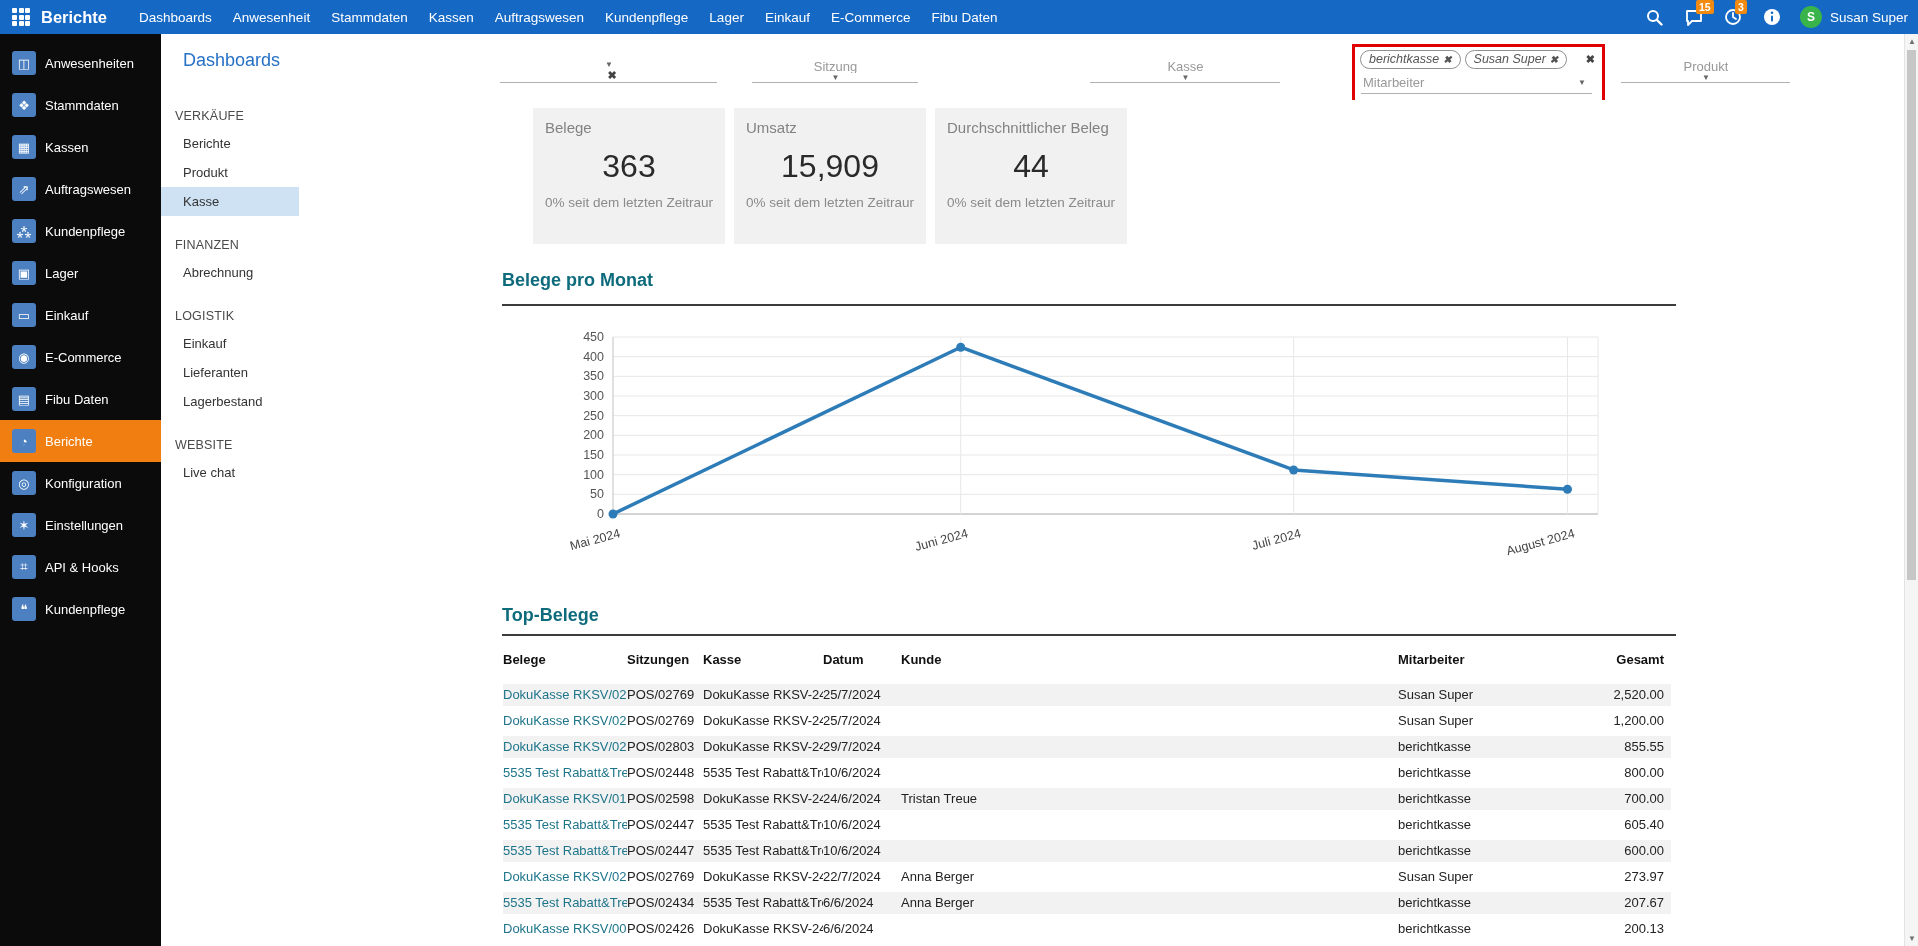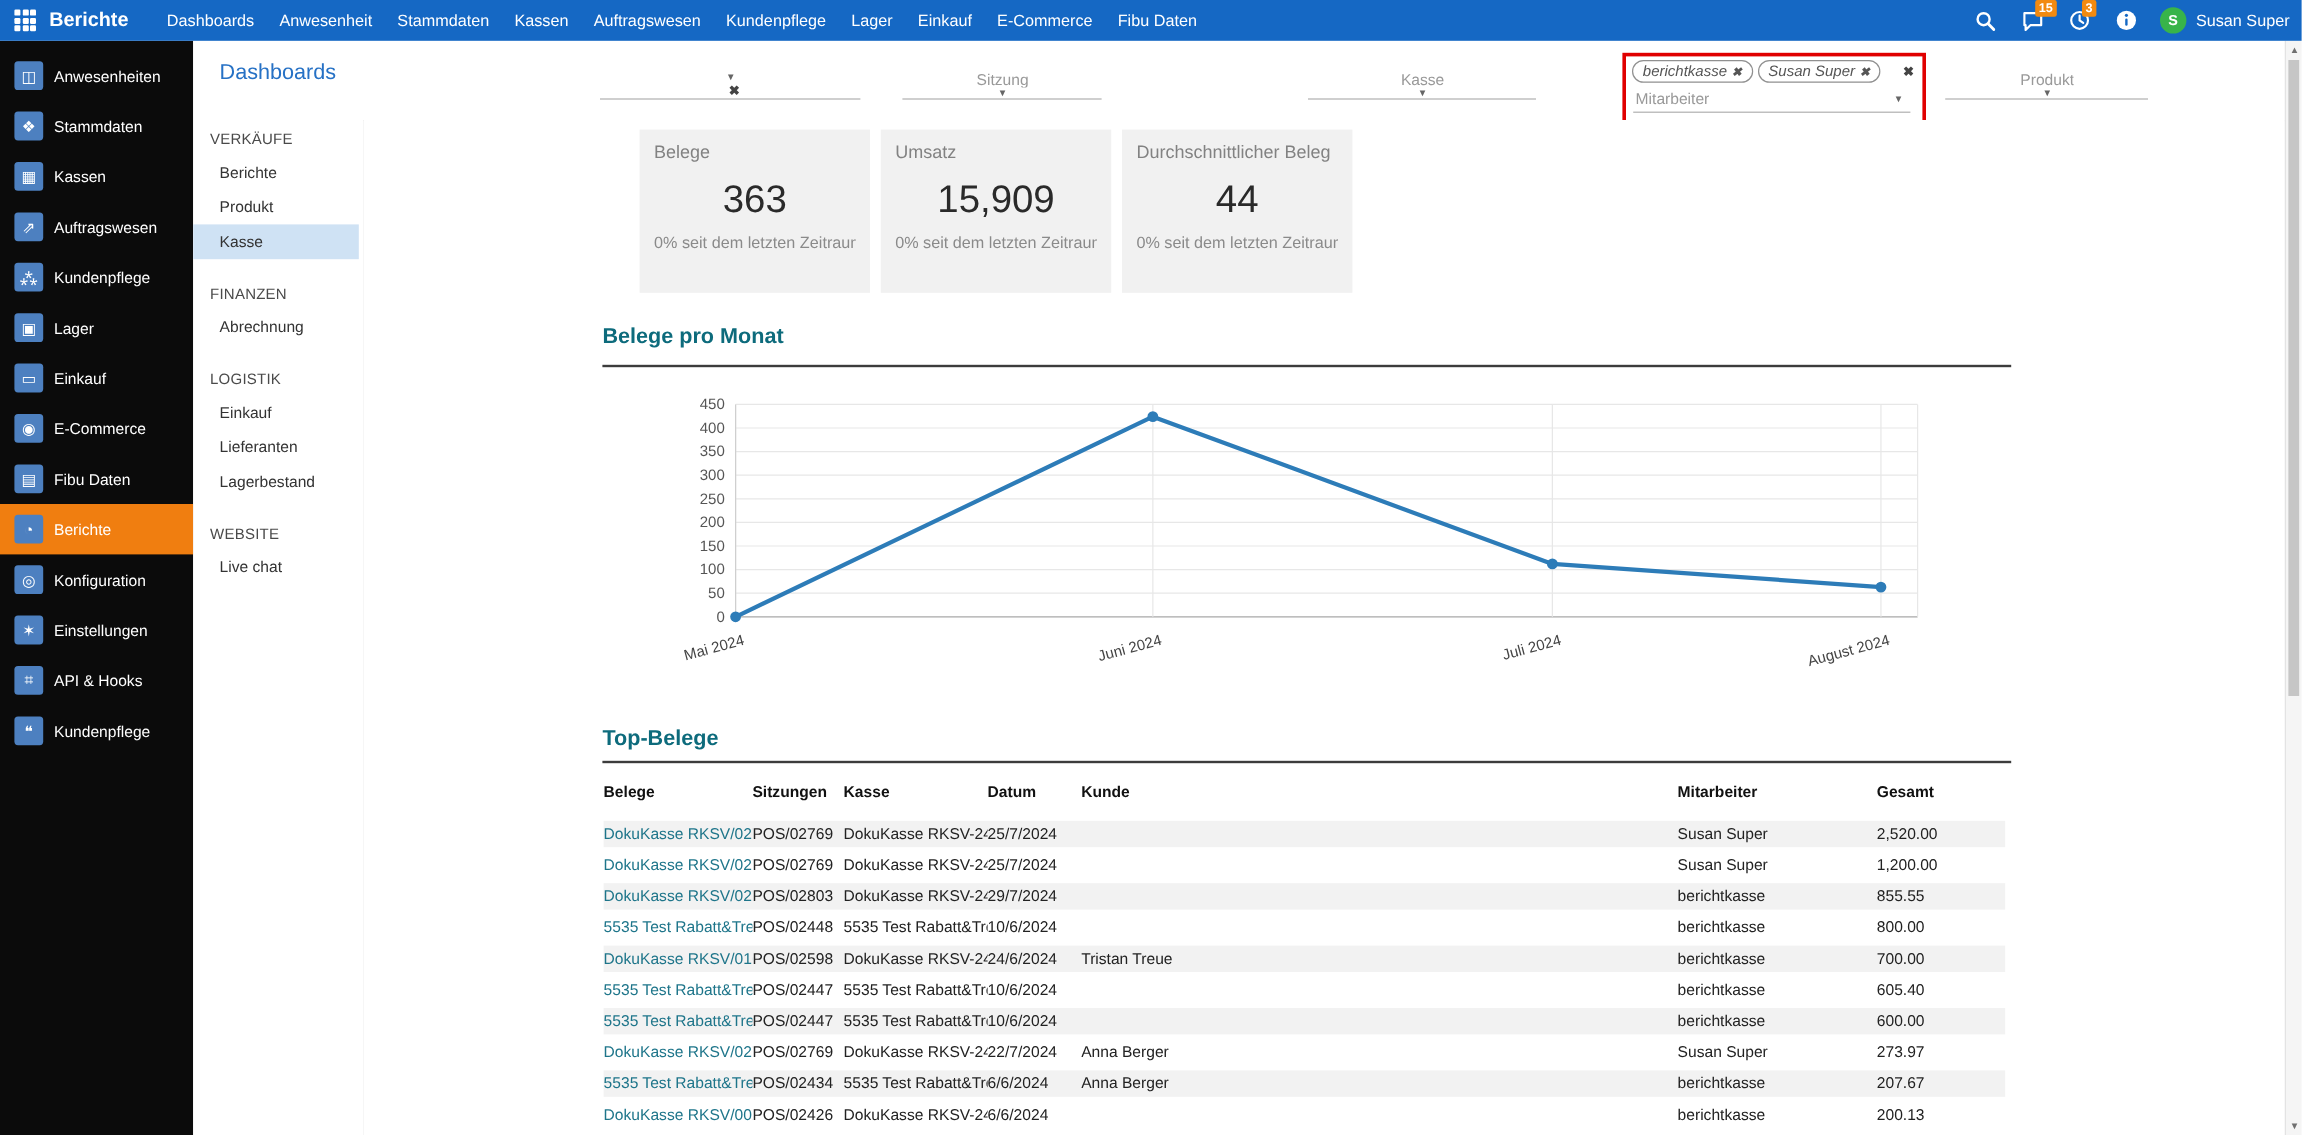--- a/index.html
+++ b/index.html
@@ -77,21 +77,21 @@
 
   .chart-wrap { position:absolute; left:257px; top:225px; width:1141px; height:250px; }
 
   .tbl { position:absolute; left:200px; top:549px; width:1168px; }
   .trow { display:grid; grid-template-columns:124px 76px 120px 78px 497px 166px 104px;
           height:22px; line-height:22px; font-size:13px; color:#222; margin-bottom:4px; }
   .trow.thead { font-weight:bold; color:#111; margin-bottom:13px; background:#fff; }
   .trow.odd { background:#f2f2f2; }
   .tcell { white-space:nowrap; overflow:hidden; padding-right:6px; }
   .tcell.c0 { color:#1e758a; cursor:pointer; }
-  .tcell.c6 { text-align:left; padding-right:4px; }
+  .tcell.c6 { text-align:right; padding-right:4px; }
 
   
   .scrollbar { position:absolute; right:0; top:34px; width:14px; height:912px;
                background:#f5f5f5; border-left:1px solid #e3e3e3; }
   .sb-arrow { width:14px; height:15px; color:#707070; font-size:8px; text-align:center; line-height:15px; cursor:pointer; }
   .sb-arrow.down { position:absolute; bottom:0; }
   .sb-thumb { position:absolute; left:2px; top:16px; width:9px; height:530px; background:#c6c6c6; cursor:pointer; }
 </style>
 </head>
 <body>

